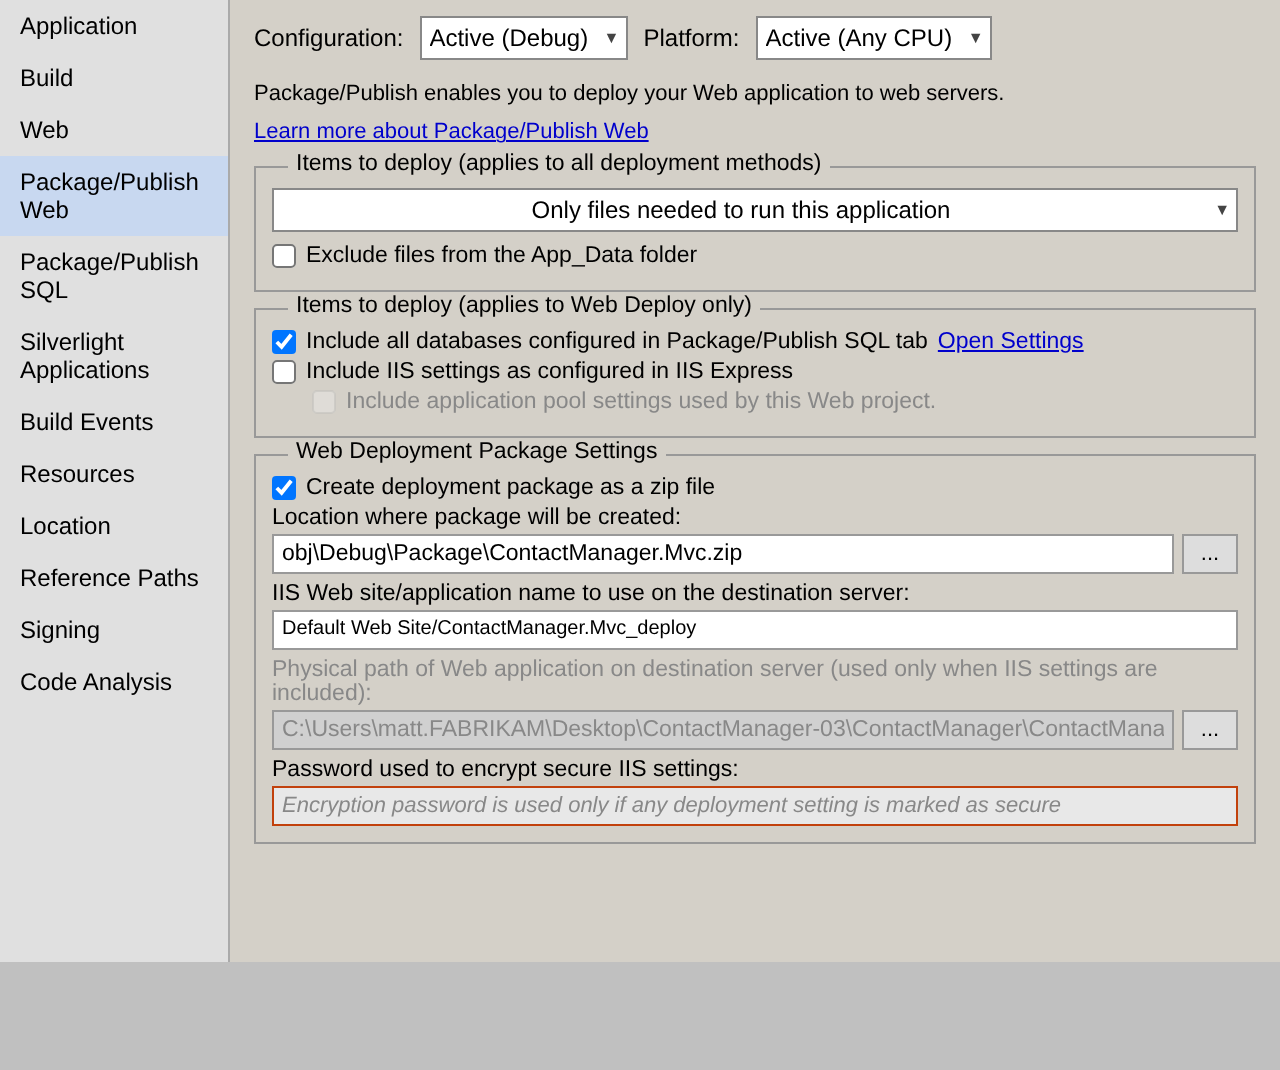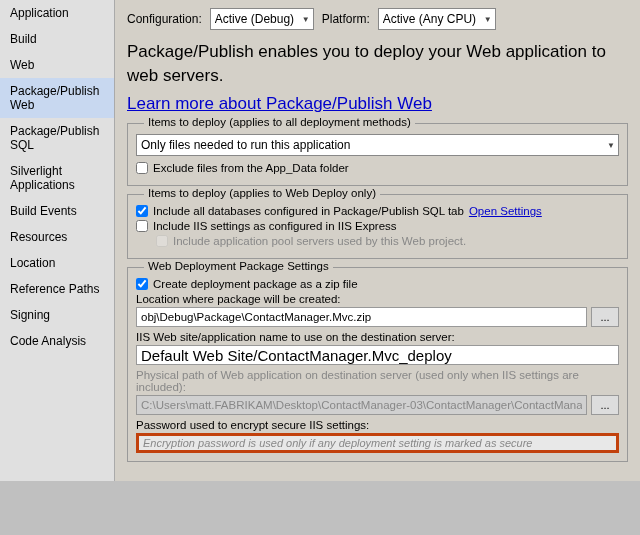--- a/index.html
+++ b/index.html
@@ -79,21 +79,21 @@
       height: 22px;
       appearance: none;
       -webkit-appearance: none;
       cursor: pointer;
     }
     
     .section {
       margin-bottom: 8px;
     }
     .section-text {
-      font-size: 17px;
+      font-size: 11px;
       margin-bottom: 4px;
       line-height: 1.4;
     }
     .link {
       color: #0000cc;
       text-decoration: underline;
       cursor: pointer;
     }
     
     .group-box {
@@ -120,20 +120,21 @@
       display: flex;
       align-items: center;
       gap: 4px;
       margin-bottom: 6px;
     }
     .dropdown-row .select-wrapper {
       flex: 1;
     }
     .dropdown-row .select-wrapper select {
       width: 100%;
+      text-align: center;
     }
     
     .checkbox-row {
       display: flex;
       align-items: center;
       gap: 5px;
       margin-bottom: 3px;
       font-size: 11.5px;
     }
     .checkbox-row input[type="checkbox"] {
@@ -187,28 +188,28 @@
     }
     .field-label.disabled {
       color: #888;
     }
     
     .input-single {
       width: 100%;
       height: 20px;
       border: 1px solid #999;
       background: white;
-      font-size: 15px;
+      font-size: 10px;
       padding: 1px 4px;
       margin-bottom: 4px;
     }
     .input-placeholder {
       width: 100%;
       height: 20px;
-      border: 3px solid #c2410c;
+      border: 1px solid #c2410c;
       background: #e8e8e8;
       font-size: 11px;
       padding: 1px 4px;
       color: #888;
       font-style: italic;
       display: flex;
       align-items: center;
     }
   </style>
 </head>
@@ -286,21 +287,21 @@
           <input type="checkbox" checked="" style="">
           <label>Include all databases configured in Package/Publish SQL tab</label>
           <span class="link">Open Settings</span>
         </div>
         <div class="checkbox-row">
           <input type="checkbox" style="">
           <label>Include IIS settings as configured in IIS Express</label>
         </div>
         <div class="checkbox-row disabled indented">
           <input type="checkbox" disabled="" style="">
-          <label>Include application pool servers used by this Web project.</label>
+          <label>Include application pool settings used by this Web project.</label>
         </div>
       </div>
     </div>
 
     <div class="group-box">
       <span class="group-box-title">Web Deployment Package Settings</span>
       <div class="group-content">
         <div class="checkbox-row">
           <input type="checkbox" checked="" style="">
           <label>Create deployment package as a zip file</label>

